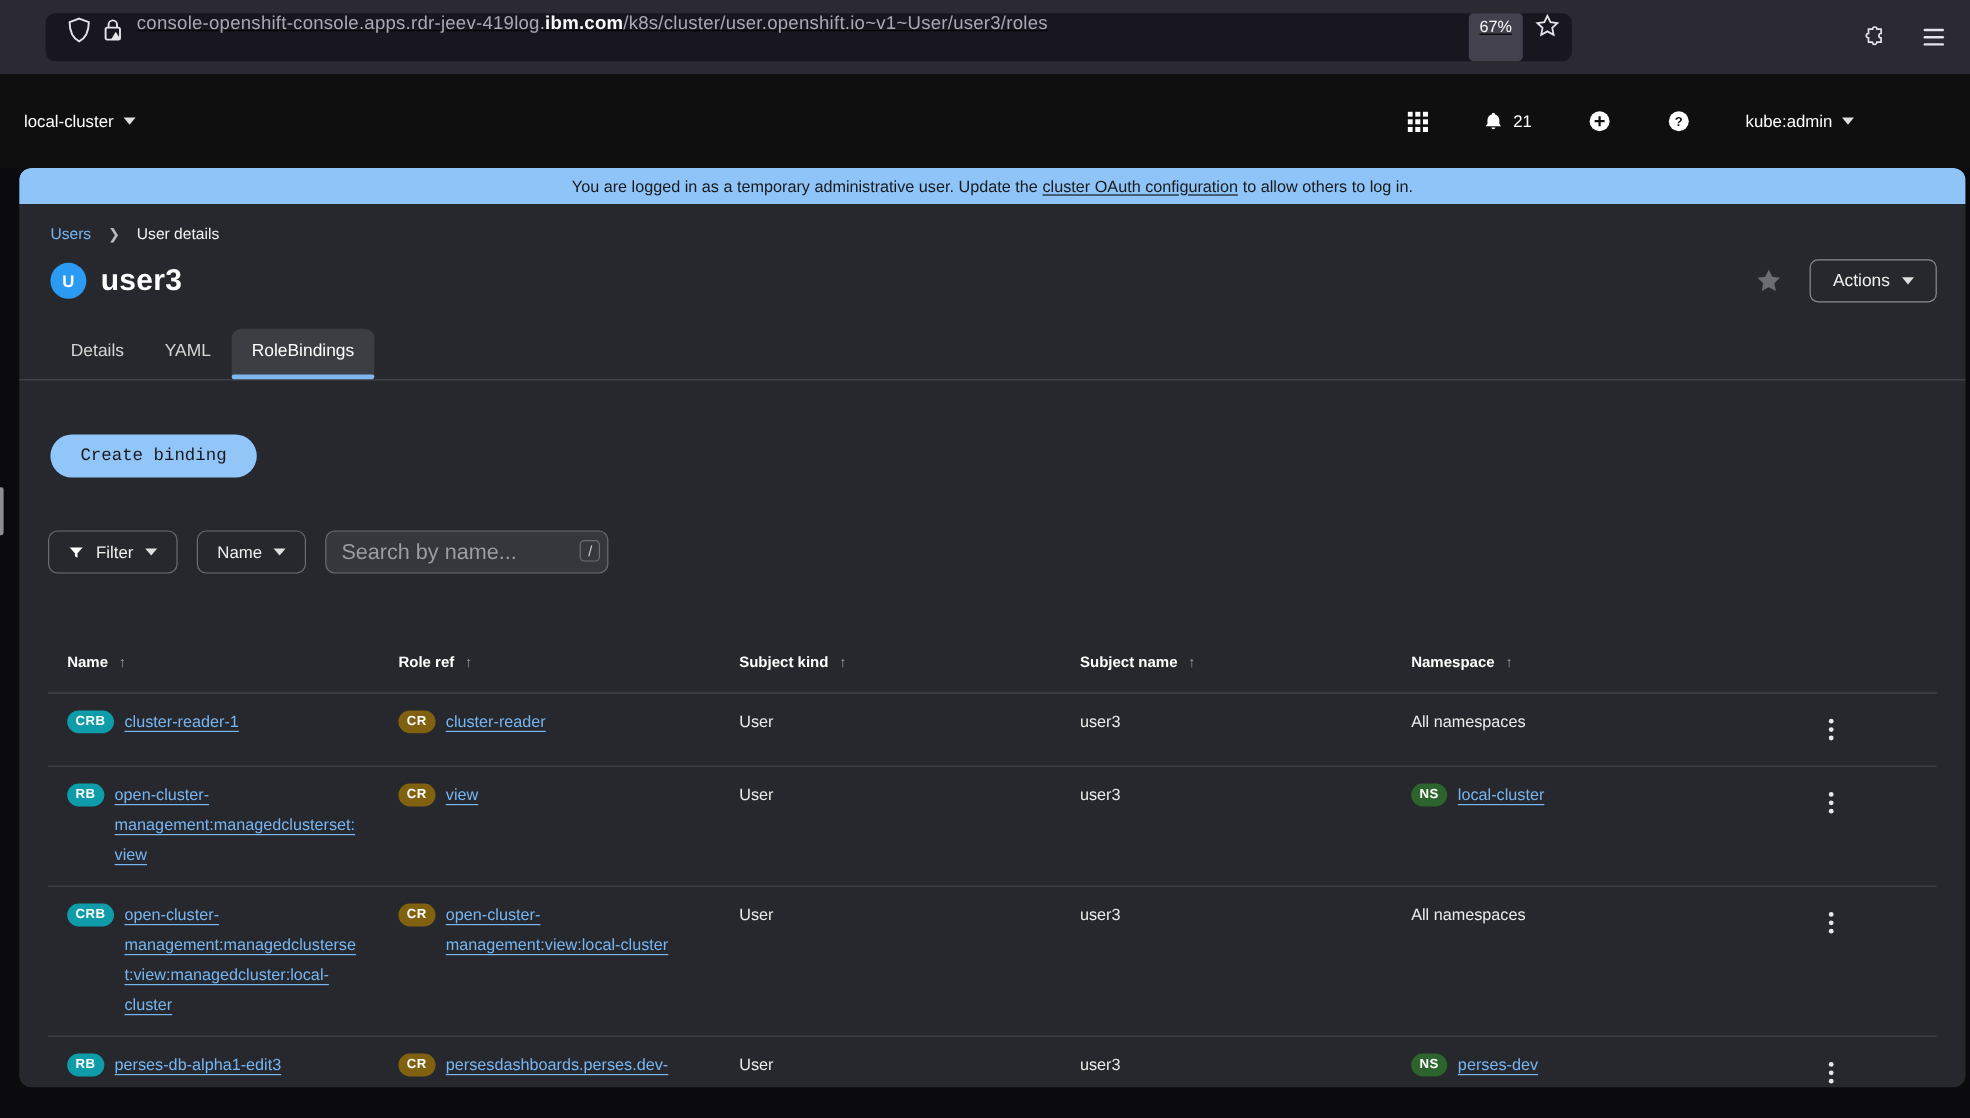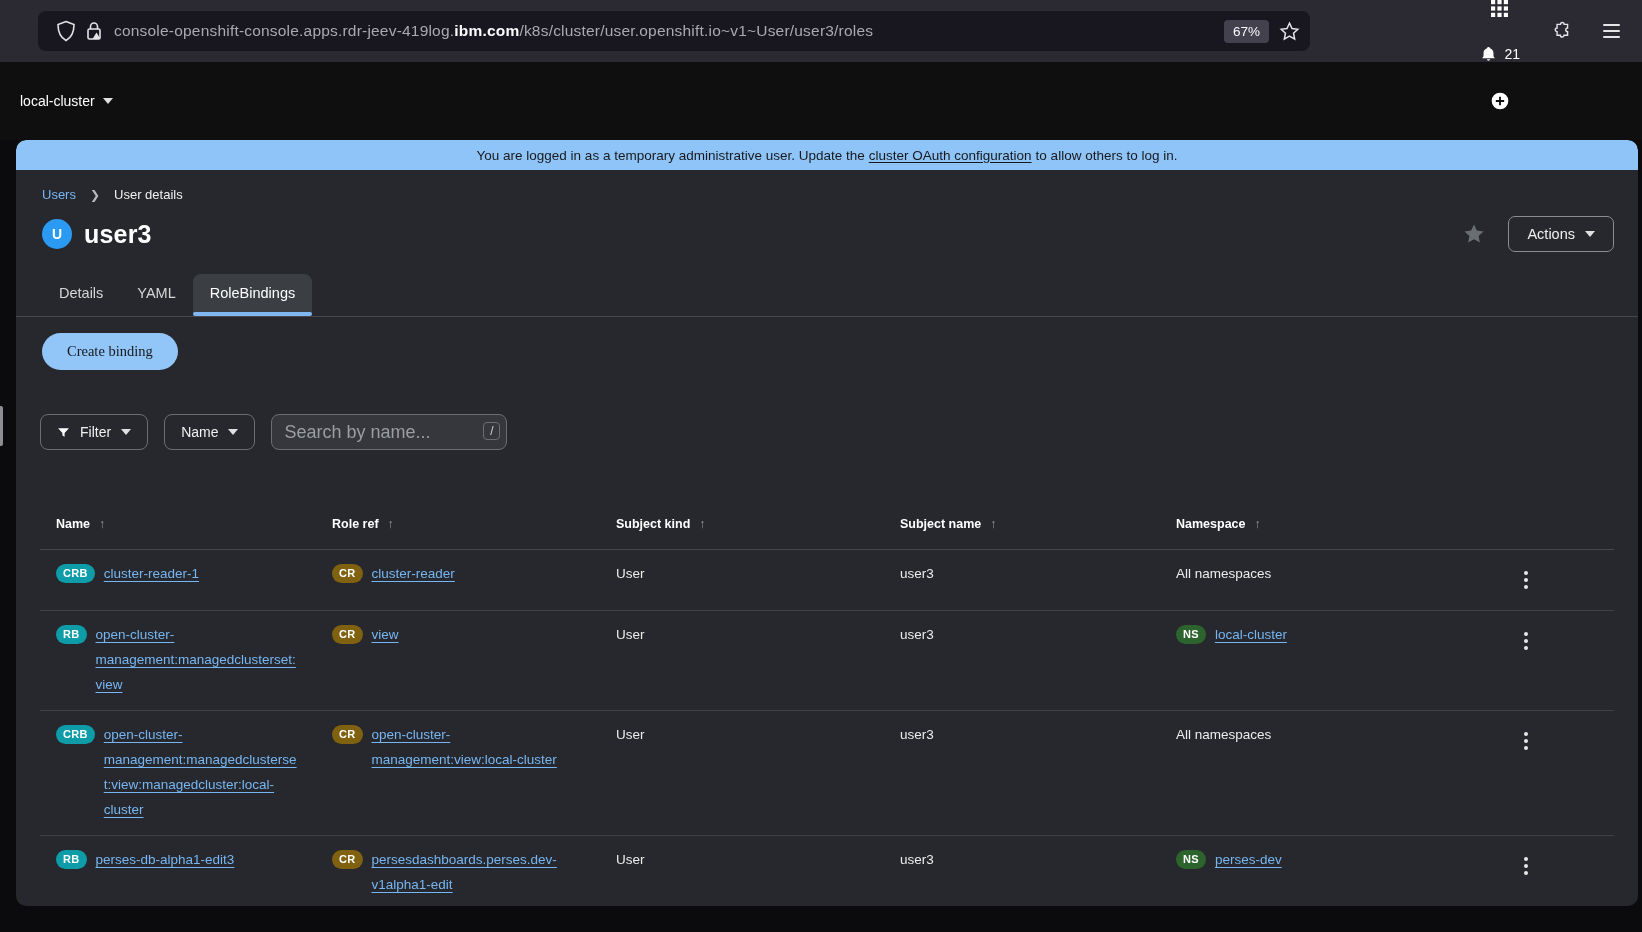--- a/index.html
+++ b/index.html
@@ -1,33 +1,33 @@
 <!DOCTYPE html>
 <html style="--accent: #92c5f8; --banner-bg: #8fc4f8; --link: #77b6f2; --badge-teal: #0e9da8; --badge-gold: #80610f; --badge-green: #2d642d; --title-badge: #2b9af3;"><head>
 <meta charset="utf-8">
 <style>
   * { margin:0; padding:0; box-sizing:border-box; }
   html,body { width:1642px; height:932px; background:#0b0b0d; font-family:"Liberation Sans", sans-serif; overflow:hidden; }
 
   
   .browser-bar { position:absolute; left:0; top:0; width:1642px; height:62px; background:#2b2a33; }
-  .url-bar { position:absolute; left:38px; top:11px; width:1272px; height:40px; background:#18171f; border-radius:8px; display:flex; align-items:center; padding:0 10px 0 14px; }
+  .url-bar { position:absolute; left:38px; top:11px; width:1272px; height:40px; background:#18171f; border-radius:8px; display:flex; padding:0 10px 0 14px;text-decoration:underline; }
   .url-bar .uicon { flex-shrink:0; display:flex; align-items:center; justify-content:center; width:28px; height:28px; }
   .url-text { flex:1; font-size:15.5px; color:#a9a9b3; white-space:nowrap; overflow:hidden; margin-left:6px; letter-spacing:.2px; }
   .url-text b { color:#fbfbfe; font-weight:700; }
   .zoom-badge { flex-shrink:0; background:#42414d; color:#fbfbfe; border-radius:4px; font-size:13.5px; padding:4px 9px; margin-right:10px; }
   .star-btn { flex-shrink:0; }
   .browser-right { position:absolute; right:22px; top:0; height:62px; display:flex; align-items:center; gap:30px; }
   .hamburger { display:flex; flex-direction:column; gap:4px; }
   .hamburger span { display:block; width:17px; height:2px; background:#e4e4e9; border-radius:1px; }
 
   
   .masthead { position:absolute; left:0; top:62px; width:1642px; height:78px; background:#0f0f10; display:flex; align-items:center; justify-content:space-between; padding:0 97px 0 20px; }
   .cluster-select { display:flex; align-items:center; gap:8px; color:#fff; font-size:14px; cursor:pointer; }
-  .mast-right { display:flex; align-items:center; gap:28px;flex-direction:column; }
+  .mast-right { display:flex; align-items:center; gap:46px; }
   .mast-item { display:flex; align-items:center; gap:8px; color:#fff; font-size:14px; cursor:pointer; }
   .caret { width:0; height:0; border-left:5px solid transparent; border-right:5px solid transparent; border-top:6px solid #e0e0e0; display:inline-block; }
 
   
   .panel { position:absolute; left:16px; top:140px; width:1622px; height:766px; background:#26282d; border-radius:10px; overflow:hidden; }
   .banner { width:100%; height:30px; background:var(--banner-bg,#8fc4f8); color:#17191c; font-size:13.5px; display:flex; align-items:center; justify-content:center; border-radius:10px 10px 0 0; }
   .banner a { color:#17191c; text-decoration:underline; text-underline-offset:2px; margin:0 4px; cursor:pointer; }
 
   .breadcrumb { display:flex; align-items:center; gap:14px; padding:17px 24px 0 26px; font-size:13px; }
   .breadcrumb .crumb-link { color:var(--link,#77b6f2); text-underline-offset:3px; cursor:pointer; }
@@ -41,21 +41,21 @@
   .title-right { display:flex; align-items:center; gap:22px; }
   .actions-btn { background:transparent; border:1px solid #8a8d90; border-radius:7px; color:#f0f0f0; font-size:14.5px; padding:9px 18px; display:flex; align-items:center; gap:10px; cursor:pointer; font-family:Liberation Sans, sans-serif; }
 
   .tabs { display:flex; margin:22px 0 0 26px; }
   .tab { position:relative; padding:11px 17px 13px; color:#d6d6d6; font-size:14.5px; cursor:pointer; }
   .tab.active { background:#3b3e43; color:#fff; border-radius:8px 8px 0 0; }
   .tab.active::after { content:""; position:absolute; left:0; right:0; bottom:-2px; height:4px; background:#7fb8f0; border-radius:2px; }
   .tabs-divider { width:100%; height:1px; background:#46484c; margin-top:2px; }
 
   .panel-body { padding:16px 24px 0 24px; }
-  .create-btn { background:var(--accent,#92c5f8); border:none; color:#17191c; font-size:14.5px; padding:10px 25px; border-radius:20px; cursor:pointer; font-family:Liberation Serif, serif; margin-left:2px; }
+  .create-btn { background:var(--accent,#92c5f8); border:none; color:#17191c; font-size:14.5px; padding:10px 25px; border-radius:20px; cursor:pointer; font-family:Liberation Mono, monospace; margin-left:2px;margin-top:29px; }
 
   .filter-row { display:flex; align-items:center; gap:16px; margin-top:44px; }
   .ctrl-btn { background:transparent; border:1px solid #6a6e73; border-radius:8px; color:#f0f0f0; font-size:14px; height:36px; padding:0 16px; display:flex; align-items:center; gap:10px; cursor:pointer; font-family:inherit;text-align:center; }
   .search-wrap { position:relative; }
   .search-input { width:236px; height:36px; background:#35373c; border:1px solid #6a6e73; border-radius:8px; color:#e8e8e8; font-size:18px; padding:0 26px 0 12px; font-family:inherit; }
   .search-input::placeholder { color:#9a9da1; }
   .kbd-slash { position:absolute; right:7px; top:8px; border:1px solid #6a6e73; border-radius:4px; color:#cfd1d3; font-size:12px; padding:1px 6px; }
 
   
   .table { margin-top:50px; }

